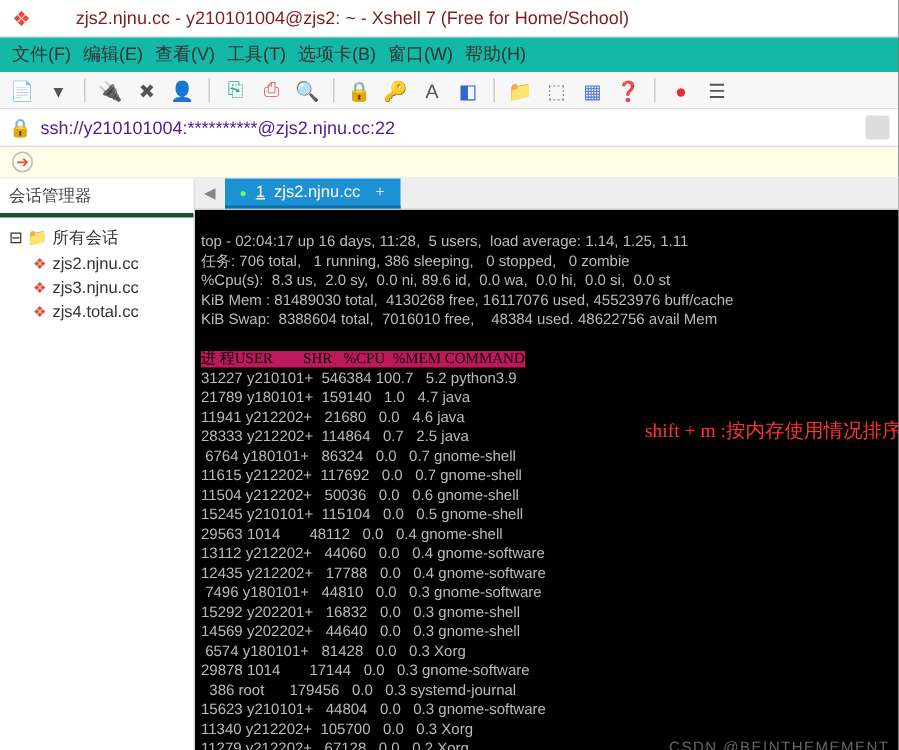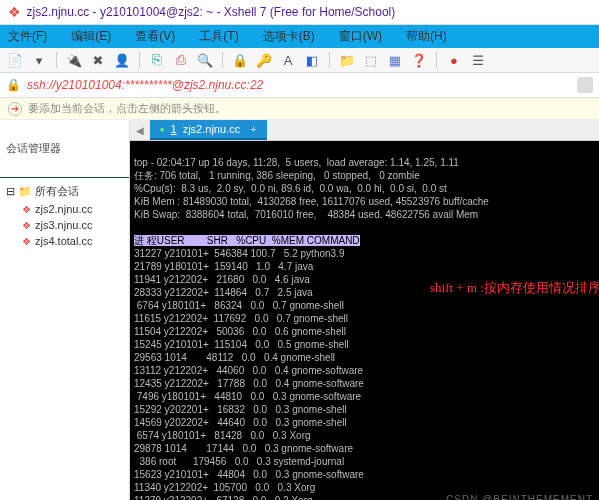--- a/index.html
+++ b/index.html
@@ -1,46 +1,46 @@
 <!DOCTYPE html>
 <html><head>
 <meta charset="utf-8">
 <style>
 * { margin:0; padding:0; box-sizing:border-box; font-family:"Microsoft YaHei",Tahoma,sans-serif; }
 body { width:599px; height:500px; background:#f0f0f0; overflow:hidden; font-size:12px; }
 .titlebar { background:#fff; border-bottom:1px solid #ddd; padding:4px 8px; display:flex; align-items:center; gap:6px; }
 .titlebar .logo { color:#e74c3c; font-size:14px; }
-.titlebar .title { color:#4c1d95; font-size:12px; }
-.menubar { background:#0ea5e9; padding:3px 8px; display:flex; gap:24px; color:#333; font-size:12px; }
+.titlebar .title { color:#7f1d1d; font-size:12px;margin-left:24px; }
+.menubar { background:#14b8a6; padding:3px 8px; display:flex; gap:8px; color:#333; font-size:12px; }
 .menubar span { cursor:default; }
 .toolbar { background:#f7f7f7; border-bottom:1px solid #ddd; padding:3px 6px; display:flex; align-items:center; gap:6px; }
 .toolbar .tb-icon { width:18px; height:18px; display:flex; align-items:center; justify-content:center; font-size:13px; color:#555; }
 .toolbar .sep { width:1px; height:16px; background:#ccc; margin:0 2px; }
 .addrbar { background:#fff; border-bottom:1px solid #ddd; padding:4px 6px; display:flex; align-items:center; gap:6px; }
 .addrbar .lock { color:#f0a030; font-size:12px; }
-.addrbar .addr { color:#ef4444; font-size:12px; flex:1;font-style:italic; }
+.addrbar .addr { color:#4c1d95; font-size:12px; flex:1; }
 .addrbar .user-icon { width:16px; height:16px; background:#ddd; border-radius:2px; }
 .hintbar { background:#fffde7; border-bottom:1px solid #eee; padding:3px 8px; display:flex; align-items:center; gap:6px; color:#888; font-size:11px; }
 .hintbar .plus { width:14px; height:14px; border:1px solid #bbb; border-radius:7px; display:flex; align-items:center; justify-content:center; color:#e74c3c; font-size:10px; }
 .main { display:flex; height:calc(500px - 110px); }
 .sidebar { width:130px; background:#fff; border-right:1px solid #ddd; display:flex; flex-direction:column; }
-.sidebar-title { padding:21px 6px; border-bottom:1px solid #14532d; color:#444; font-size:11px; }
+.sidebar-title { padding:4px 6px; border-bottom:3px solid #14532d; color:#444; font-size:11px; }
 .tree { padding:4px 2px; font-size:11px; color:#333; }
 .tree-root { display:flex; align-items:center; gap:3px; padding:2px 4px; }
 .tree-item { display:flex; align-items:center; gap:4px; padding:2px 4px 2px 20px; }
 .tree-item .dot { color:#e74c3c; font-size:10px; }
 .content { flex:1; display:flex; flex-direction:column; background:#fff; }
 .tabbar { display:flex; background:#eee; border-bottom:1px solid #ccc; align-items:center; }
 .tabbar .tab-arrow { padding:3px 6px; color:#888; font-size:10px; }
 .tabbar .tab { background:#1e90d4; color:#fff; padding:3px 10px; border-bottom:2px solid #0b6fa8; display:flex; align-items:center; gap:6px; font-size:11px; }
 .tabbar .tab .dot { color:#6f6; font-size:8px; }
 .tabbar .tab .plus { margin-left:4px; color:#cde; }
 .term { flex:1; background:#000; color:#bbb; font-family:Consolas,monospace; font-size:10px; line-height:13px; padding:2px 4px; overflow:hidden; white-space:pre; position:relative; }
 .term .hdr { color:#bbb; }
-.term .inv { background:#c4b5fd; color:#000; }
+.term .inv { background:#be185d; color:#000;font-family:Liberation Serif, serif; }
 .term .annot { position:absolute; left:300px; top:140px; color:#f33; font-size:13px; font-family:"Microsoft YaHei"; }
 .watermark { position:absolute; right:6px; bottom:4px; color:rgba(200,200,200,.5); font-size:10px; font-family:sans-serif; letter-spacing:1px; }
 </style>
 </head>
 <body>
 
 <div class="titlebar">
   <span class="logo">❖</span>
   <span class="title">zjs2.njnu.cc - y210101004@zjs2: ~ - Xshell 7 (Free for Home/School)</span>
 </div>
@@ -82,21 +82,20 @@
 </div>
 
 <div class="addrbar">
   <span class="lock">🔒</span>
   <span class="addr">ssh://y210101004:**********@zjs2.njnu.cc:22</span>
   <span class="user-icon"></span>
 </div>
 
 <div class="hintbar">
   <span class="plus">➔</span>
-  <span>要添加当前会话，点击左侧的箭头按钮。</span>
 </div>
 
 <div class="main">
   <div class="sidebar">
     <div class="sidebar-title">会话管理器</div>
     <div class="tree">
       <div class="tree-root">
         <span>⊟</span>
         <span style="color:#f0c040">📁</span>
         <span>所有会话</span>

